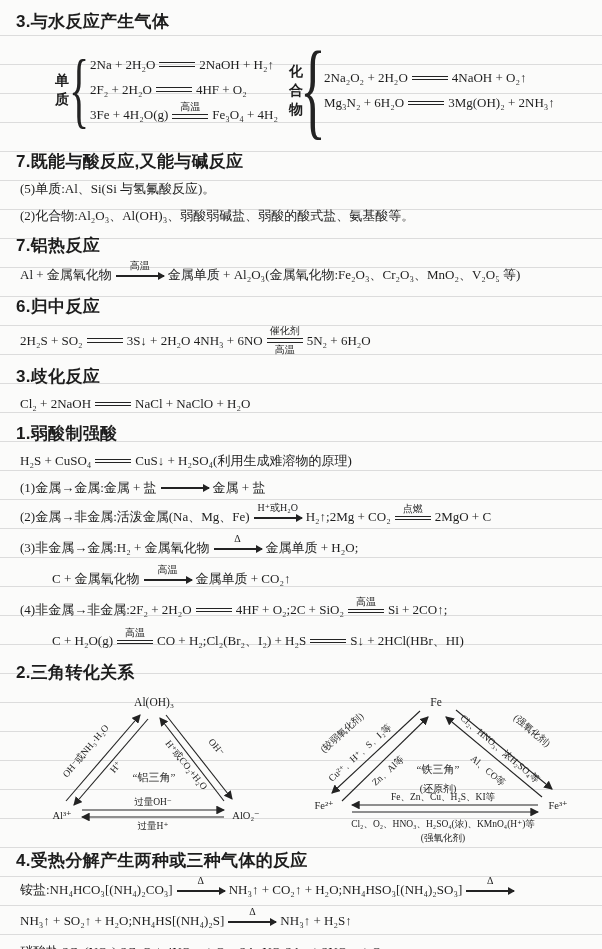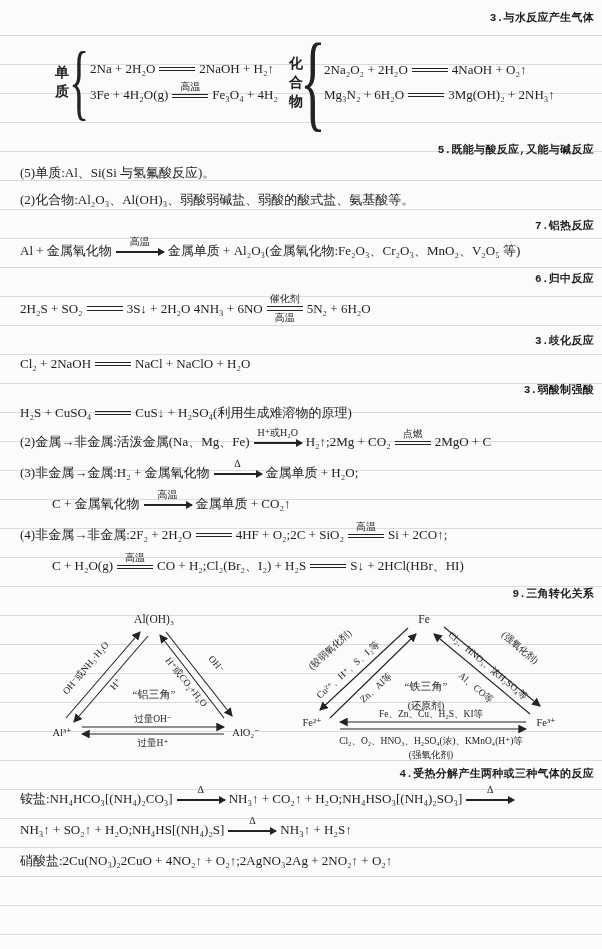--- a/index.html
+++ b/index.html
@@ -6,23 +6,23 @@
   html,body{background:#e9e9e9}
   body{font-family:"Liberation Serif","DejaVu Serif",serif;color:#1d1d1d}
   .page{
     width:602px;height:949px;overflow:hidden;
     background-color:#fbfbfa;
     background-image:repeating-linear-gradient(to bottom,transparent 0,transparent 28px,#dcdcdc 28px,#dcdcdc 29px);
     background-position:0 7px;
     padding:6px 8px 0 8px;
   }
   .h{
-    font-family:Liberation Mono, monospace;
-    font-weight:700;font-size:11px;letter-spacing:.3px;
-    padding:4px 0 3px 8px;white-space:nowrap;text-align:right;
+    font-family:Liberation Sans, sans-serif;
+    font-weight:700;font-size:17px;letter-spacing:.3px;
+    padding:4px 0 3px 8px;white-space:nowrap;
   }
   .eq{
     font-size:13px;min-height:27px;display:flex;align-items:center;
     white-space:nowrap;padding-left:12px;
   }
   .eq.indent{padding-left:44px}
   .eq.tall{min-height:31px}
   
   .cond{display:inline-flex;flex-direction:column;align-items:center;line-height:1;margin:4px 4px;position:relative}
   .cond:has(.top):not(:has(.bot)){top:-5px}
@@ -36,21 +36,21 @@
   .vlabel{font-family:"Liberation Sans","DejaVu Sans",sans-serif;font-weight:700;font-size:14px;
     width:16px;line-height:1.35;word-break:break-all;text-align:center}
   .brace{width:18px;display:flex;align-items:center;justify-content:center;
     transform:scaleX(.5);color:#232323;font-weight:400;line-height:.95}
   .b1{font-size:84px}
   .b2{font-size:108px}
   .eqcol{display:flex;flex-direction:column;justify-content:center}
   .eqcol .eq{min-height:25px;padding-left:2px}
   .grp2{margin-left:10px}
   
-  .trirow{display:flex;align-items:flex-start;gap:24px;padding:6px 0 0 30px}
+  .trirow{display:flex;align-items:flex-start;gap:36px;padding:6px 0 0 30px}
   svg text{fill:#1d1d1d;font-family:"Liberation Serif","DejaVu Serif",serif}
   .vx{font-size:11.5px;text-anchor:middle}
   .vxs{font-size:10.5px;text-anchor:middle}
   .lbl{font-size:9.5px;text-anchor:middle}
   .ctr{font-size:11px;text-anchor:middle}
   .ctrs{font-size:10px;text-anchor:middle}
   .tl{stroke:#232323;stroke-width:1.1}
 </style>
 </head>
 <body>
@@ -59,40 +59,43 @@
 
   <section>
     <div class="h">3.与水反应产生气体</div>
     <div class="bracegrp">
       <div class="vlabel">单质</div>
       <div class="brace b1">{</div>
       <div class="eqcol">
         <div class="eq">2Na + 2H₂O <span class="cond">
               <span class="dbl"></span>
             </span> 2NaOH + H₂↑</div>
+        <div class="eq">2F₂ + 2H₂O <span class="cond">
+              <span class="dbl"></span>
+            </span> 4HF + O₂</div>
         <div class="eq">3Fe + 4H₂O(g)<span class="cond">
               <span class="cl top">高温</span>
               <span class="dbl"></span>
             </span>Fe₃O₄ + 4H₂</div>
       </div>
       <div class="vlabel grp2">化合物</div>
       <div class="brace b2">{</div>
       <div class="eqcol">
         <div class="eq">2Na₂O₂ + 2H₂O <span class="cond">
               <span class="dbl"></span>
             </span> 4NaOH + O₂↑</div>
         <div class="eq">Mg₃N₂ + 6H₂O <span class="cond">
               <span class="dbl"></span>
             </span> 3Mg(OH)₂ + 2NH₃↑</div>
       </div>
     </div>
   </section>
 
   <section>
-    <div class="h">5.既能与酸反应,又能与碱反应</div>
+    <div class="h">7.既能与酸反应,又能与碱反应</div>
     <div class="eq">(5)单质:Al、Si(Si 与氢氟酸反应)。</div>
     <div class="eq">(2)化合物:Al₂O₃、Al(OH)₃、弱酸弱碱盐、弱酸的酸式盐、氨基酸等。</div>
   </section>
 
   <section>
     <div class="h">7.铝热反应</div>
     <div class="eq tall">Al + 金属氧化物<span class="cond">
           <span class="cl top">高温</span>
           <span class="arr"></span>
         </span>金属单质 + Al₂O₃(金属氧化物:Fe₂O₃、Cr₂O₃、MnO₂、V₂O₅ 等)</div>
@@ -110,27 +113,30 @@
   </section>
 
   <section>
     <div class="h">3.歧化反应</div>
     <div class="eq">Cl₂ + 2NaOH <span class="cond">
           <span class="dbl"></span>
         </span> NaCl + NaClO + H₂O</div>
   </section>
 
   <section>
-    <div class="h">3.弱酸制强酸</div>
+    <div class="h">1.弱酸制强酸</div>
     <div class="eq">H₂S + CuSO₄ <span class="cond">
           <span class="dbl"></span>
         </span> CuS↓ + H₂SO₄(利用生成难溶物的原理)</div>
   </section>
 
   <section>
+    <div class="eq">(1)金属→金属:金属 + 盐<span class="cond">
+          <span class="arr"></span>
+        </span>金属 + 盐</div>
     <div class="eq tall">(2)金属→非金属:活泼金属(Na、Mg、Fe)<span class="cond">
           <span class="cl top">H⁺或H₂O</span>
           <span class="arr"></span>
         </span>H₂↑;2Mg + CO₂<span class="cond">
           <span class="cl top">点燃</span>
           <span class="dbl"></span>
         </span>2MgO + C</div>
     <div class="eq tall">(3)非金属→金属:H₂ + 金属氧化物<span class="cond">
           <span class="cl top">Δ</span>
           <span class="arr"></span>
@@ -147,21 +153,21 @@
         </span>Si + 2CO↑;</div>
     <div class="eq tall indent">C + H₂O(g)<span class="cond">
           <span class="cl top">高温</span>
           <span class="dbl"></span>
         </span>CO + H₂;Cl₂(Br₂、I₂) + H₂S <span class="cond">
           <span class="dbl"></span>
         </span> S↓ + 2HCl(HBr、HI)</div>
   </section>
 
   <section>
-    <div class="h">9.三角转化关系</div>
+    <div class="h">2.三角转化关系</div>
     <div class="trirow">
 
       <svg class="tri" width="232" height="142" viewBox="0 0 232 142" xmlns="http://www.w3.org/2000/svg">
         <defs>
           <marker id="ah" markerWidth="8" markerHeight="8" refX="7" refY="4" orient="auto">
             <path d="M0,0 L8,4 L0,8 z" fill="#232323"></path>
           </marker>
         </defs>
         <text x="116" y="13" class="vx">Al(OH)₃</text>
         <text x="24" y="126" class="vxs">Al³⁺</text>

